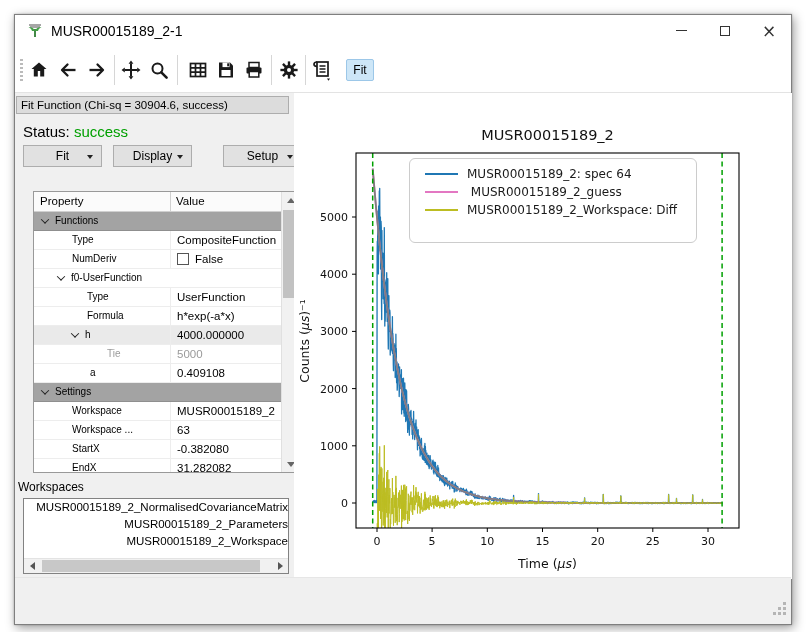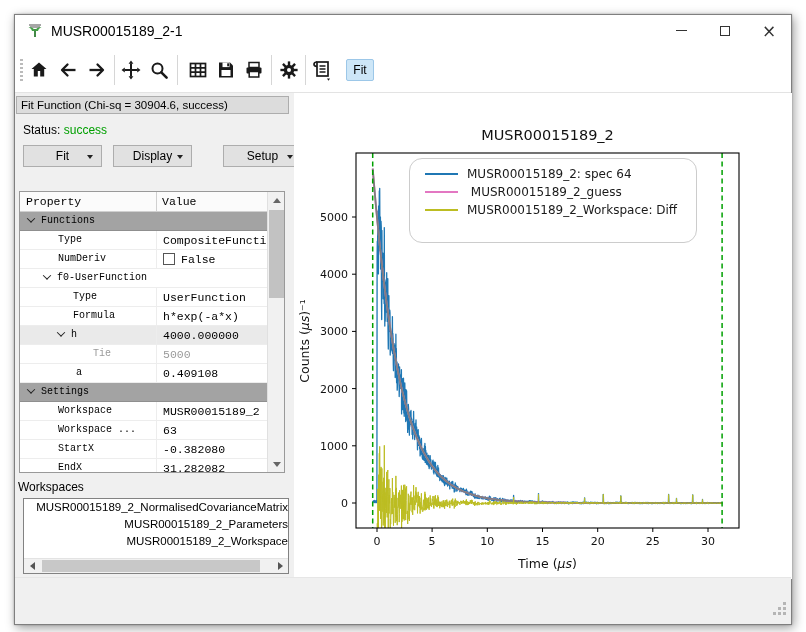--- a/index.html
+++ b/index.html
@@ -20,27 +20,27 @@
   .tb-handle { position:absolute; left:5px; top:12px; width:3px; height:22px;
                background-image:repeating-linear-gradient(#bbb 0 2px, transparent 2px 4px); }
   .tb-btn { position:absolute; top:8px; width:30px; height:30px; border:none; background:transparent; display:flex; align-items:center; justify-content:center; }
   .tb-sep { position:absolute; top:8px; width:1px; height:30px; background:#d6d6d6; }
   .tb-fit { position:absolute; left:331px; top:12px; width:28px; height:22px; background:#cde6f7; border:1px solid #9cc7e8; font-size:12px; color:#000; border-radius:2px; }
   .dd-caret { position:absolute; width:0; height:0; border-left:3.5px solid transparent; border-right:3.5px solid transparent; border-top:4px solid #222; }
   
   .main { position:absolute; left:0; top:78px; width:100%; height:486px; }
   .left-panel { position:absolute; left:0; top:0; width:278px; height:100%; background:#f0f0f0; }
   .fitfn-header { position:absolute; left:1px; top:3px; width:273px; height:18px; background:#dcdcdc; border:1px solid #adadad; font-size:11.5px; color:#000; padding:2px 0 0 4px; }
-  .status-line { position:absolute; left:8px; top:30px; font-size:12px; color:#000; }
+  .status-line { position:absolute; left:8px; top:30px; font-size:15px; color:#000; }
   .status-ok { font-weight:normal; }
   .menu-btn { position:absolute; top:52px; height:22px; width:79px; background:#e1e1e1; border:1px solid #adadad; font-size:12px; color:#000; text-align:center; }
   .menu-btn .dd-caret { right:8px; top:9px; }
   .menu-fit { left:8px; } .menu-display { left:98px; } .menu-setup { left:191px;margin-left:17px; }
   
-  .prop-table { position:absolute; left:4px; top:98px; width:266px; height:282px; background:#fff; border:1px solid #999; overflow:hidden;font-family:Liberation Mono, monospace; }
+  .prop-table { position:absolute; left:18px; top:98px; width:266px; height:282px; background:#fff; border:1px solid #999; overflow:hidden; }
   .pt-head { position:absolute; left:0; top:0; width:247px; height:20px; background:#fbfbfb; border-bottom:1px solid #d0d0d0; }
   .pt-head .c1, .pt-head .c2 { position:absolute; top:3px; font-size:11.5px; color:#000; }
   .pt-head .c1 { left:6px; } .pt-head .c2 { left:142px; }
   .pt-head-div { position:absolute; left:136px; top:0; width:1px; height:20px; background:#d0d0d0; }
   .pt-rows { position:absolute; left:0; top:20px; width:247px; }
   .pt-row { position:relative; width:100%; height:19px; border-bottom:1px solid #ededed; background:#fff; }
   .pt-row .pcell { position:absolute; left:0; top:0; width:136px; height:100%; font-size:10px; color:#000; padding-top:3px; overflow:hidden; white-space:nowrap; }
   .pt-row .vcell { position:absolute; left:136px; top:0; width:111px; height:100%; font-size:11.5px; color:#000; padding:3px 0 0 6px; border-left:1px solid #ededed; overflow:hidden; white-space:nowrap; }
   .pt-row.group { background:#a3a3a3; border-bottom:1px solid #8f8f8f; }
   .pt-row.group .pcell { width:100%; }
@@ -63,21 +63,21 @@
   .ws-item { height:17px; font-size:11.5px; color:#000; padding:2px 0 0 4px; white-space:nowrap;text-align:right; }
   .hscroll { position:absolute; left:0; bottom:0; width:264px; height:15px; background:#f1f1f1; border-top:1px solid #e3e3e3; }
   .hs-btn { position:absolute; top:0; width:16px; height:14px; background:#f1f1f1; border:none; display:flex; align-items:center; justify-content:center; }
   .hs-left { left:0; } .hs-right { right:0; }
   .tri-left { width:0; height:0; border-top:4px solid transparent; border-bottom:4px solid transparent; border-right:5px solid #555; }
   .tri-right { width:0; height:0; border-top:4px solid transparent; border-bottom:4px solid transparent; border-left:5px solid #555; }
   .hs-thumb { position:absolute; left:18px; top:1px; width:218px; height:12px; background:#c8c8c8; }
   
   .plot-panel { position:absolute; left:279px; top:0; width:498px; height:486px; background:#ffffff; }
   .plot-panel svg { position:absolute; left:0; top:0; }
-  .legend { position:absolute; left:115px; top:65px; width:288px; height:85px; background:rgba(255,255,255,.92); border:1px solid #cccccc; border-radius:13px; padding:6px 8px; font-family:"DejaVu Sans", sans-serif; }
+  .legend { position:absolute; left:115px; top:65px; width:288px; height:85px; background:rgba(255,255,255,.92); border:1px solid #cccccc; border-radius:6px; padding:6px 8px; font-family:"DejaVu Sans", sans-serif; }
   .legend-entry { position:relative; height:18px; display:flex; align-items:center; }
   .legend-swatch { display:inline-block; width:33px; height:2.6px; margin:0 9px 0 7px; }
   .legend-label { font-size:12px; color:#1a1a1a; white-space:pre; }
   
   .statusbar { position:absolute; left:0; bottom:0; width:100%; height:47px; background:#f0f0f0; border-top:1px solid #e6e6e6; }
   .grip { position:absolute; right:5px; bottom:9px; width:13px; height:13px; }
   .grip i { position:absolute; width:3px; height:3px; background:#b5b5b5; }
   svg text { font-family:"DejaVu Sans", sans-serif; }
 </style>
 </head>

